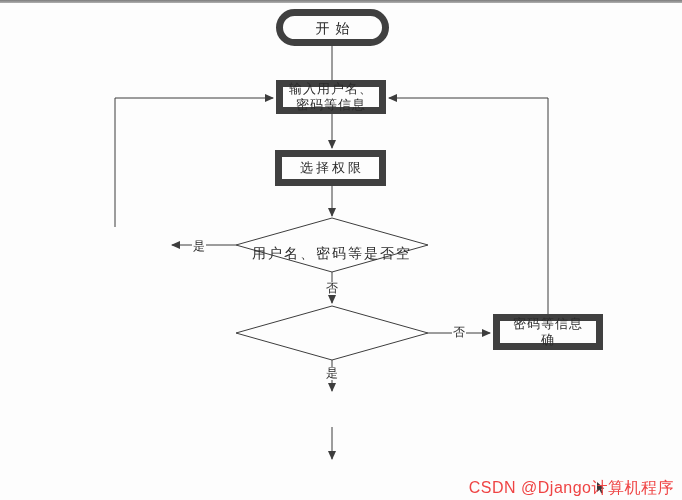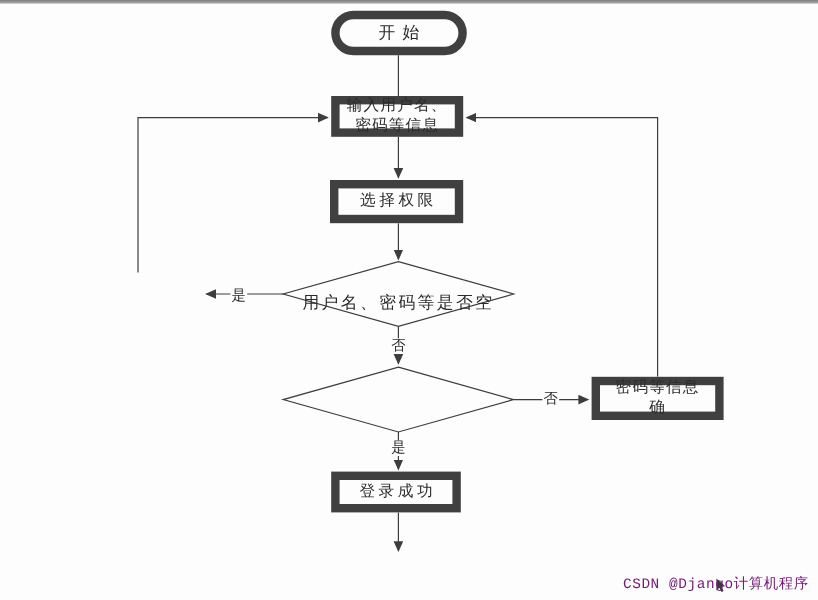--- a/index.html
+++ b/index.html
@@ -62,23 +62,23 @@
     position: absolute;
     font-size: 12px;
     line-height: 13px;
     background: #fdfdfd;
     padding: 0 1px;
   }
   .watermark {
     position: absolute;
     right: 8px;
     top: 478px;
-    font-size: 12px;
-    color: #701a75;
-    font-family: Liberation Mono, monospace;
+    font-size: 16px;
+    color: #ef4444;
+    font-family: Liberation Sans, sans-serif;
     letter-spacing: 0.5px;
   }
 </style>
 </head>
 <body>
 
 <div class="canvas">
 
   <div class="top-bar"></div>
 
@@ -131,21 +131,20 @@
 
 
 
   <div class="node" style="left:493px; top:314px; width:110px; height:36px;">
     <div class="two-line">
       <span>密码等信息</span>
       <span>确</span>
     </div>
   </div>
 
-  <div class="node spaced" style="left:276px; top:393px; width:108px; height:34px;">登录成功</div>
 
 
   <div class="edge-label" style="left:192px; top:240px;">是</div>
   <div class="edge-label" style="left:325px; top:282px;">否</div>
   <div class="edge-label" style="left:452px; top:326px;">否</div>
   <div class="edge-label" style="left:325px; top:367px;">是</div>
 
   <div class="watermark">CSDN @Django计算机程序</div>
 
 </div>

